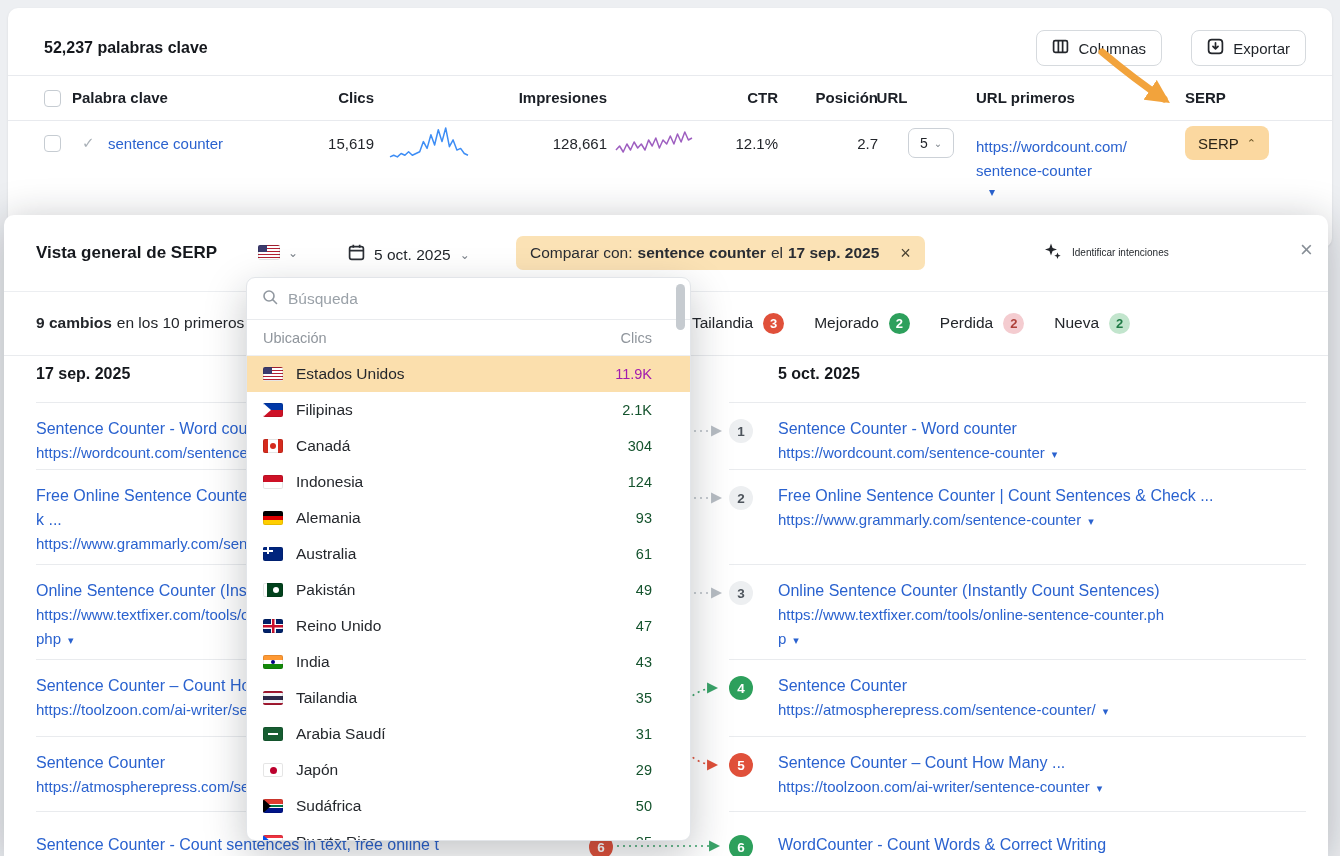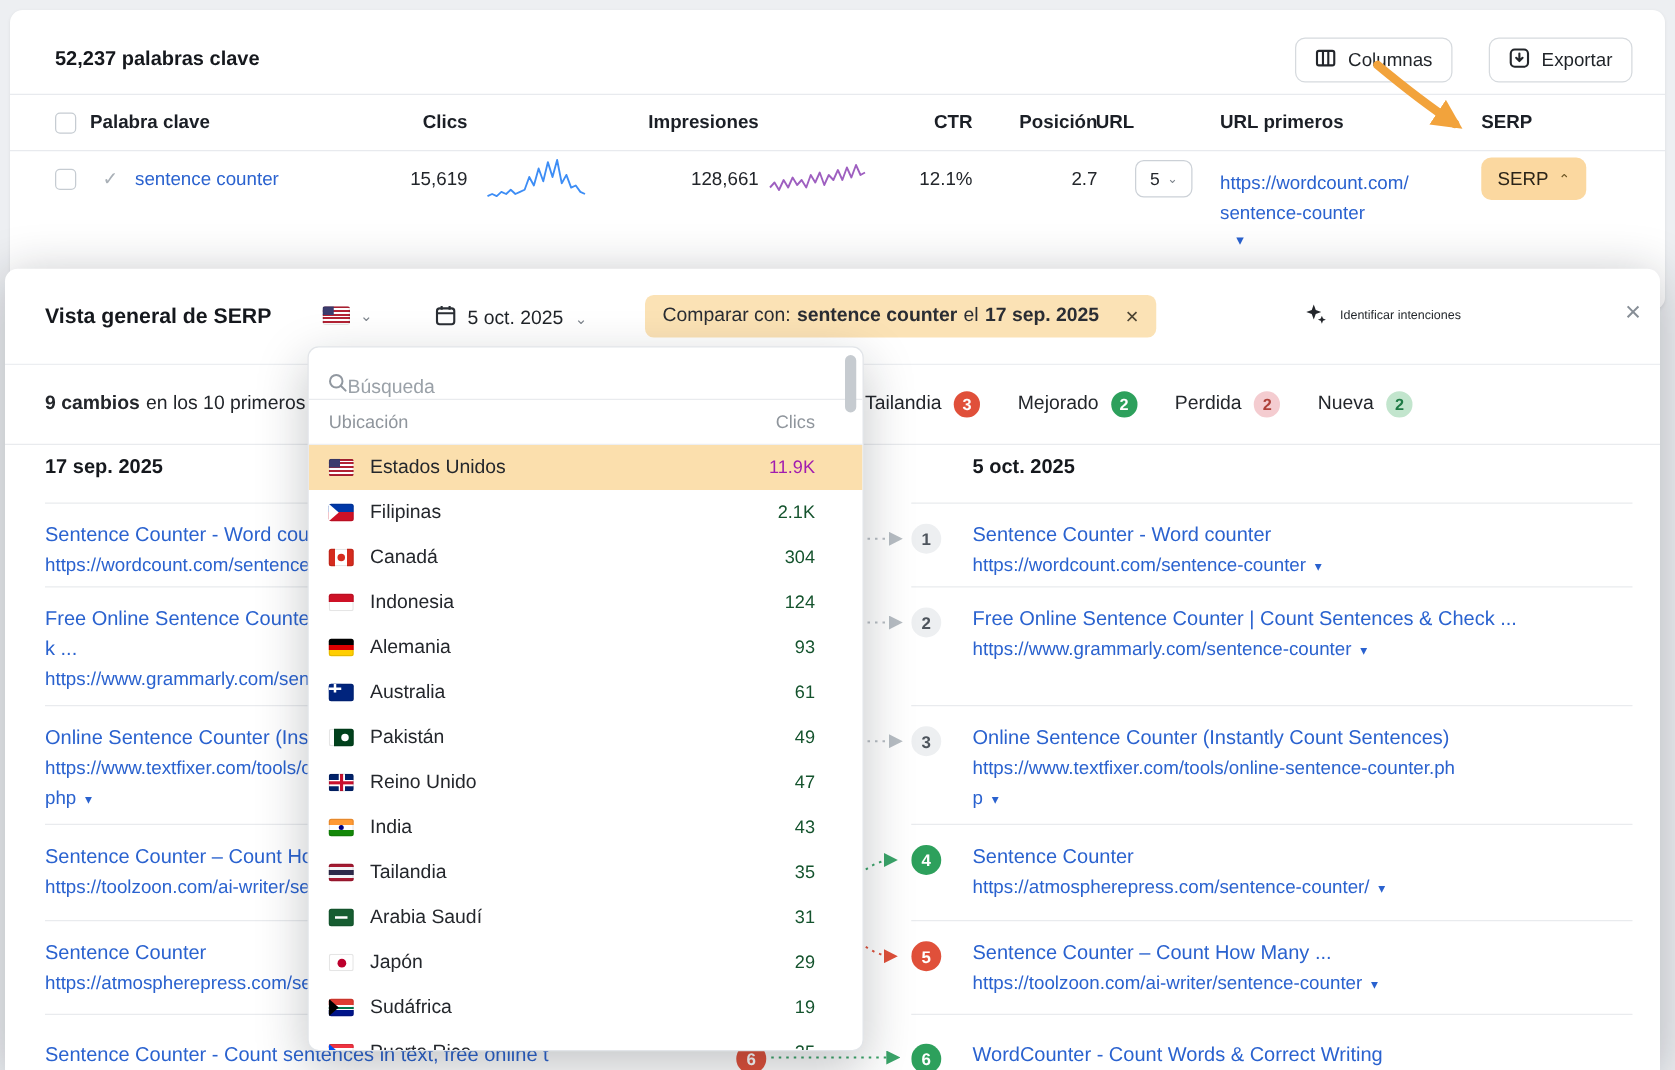--- a/index.html
+++ b/index.html
@@ -90,21 +90,21 @@
 .res-row:last-child .num-badge{top:23px}
 .num-badge.left-pos{left:553px}
 .num-gray{background:#edeff1;color:#4d545c}
 .num-green{background:#2da05c;color:#fff}
 .num-red{background:#e0503a;color:#fff}
 .connectors{position:absolute;left:0;top:0;z-index:2;pointer-events:none}
 
 
 .loc-dd{position:absolute;left:242px;top:62px;width:445px;height:564px;background:#fff;border:1px solid #e2e5e9;
         border-radius:9px;box-shadow:0 14px 40px rgba(20,26,36,.25);z-index:10;overflow:hidden}
-.dd-search{height:42px;display:flex;align-items:flex-end;padding:0 15px;border-bottom:1px solid #e9ebee}
+.dd-search{height:42px;display:flex;align-items:center;padding:0 15px;gap:10px;border-bottom:1px solid #e9ebee}
 .dd-search input{border:none;outline:none;flex:1;font-size:15.5px;color:#23262b;font-family:inherit;background:transparent}
 .dd-search input::placeholder{color:#9aa1a8}
 .dd-thumb{position:absolute;right:5px;top:6px;width:9px;height:46px;background:#c6cbd0;border-radius:5px;z-index:2;cursor:pointer}
 .dd-head{height:36px;display:flex;align-items:center;padding:0 16px;font-size:14.5px;color:#8f959c;border-bottom:1px solid #edeff2}
 .dd-head .right{margin-left:auto;padding-right:22px}
 .dd-row{height:36px;display:flex;align-items:center;padding:0 16px;font-size:15.5px;color:#24272c;cursor:pointer}
 .dd-row.selected{background:#fbdfad}
 .dd-count{margin-left:auto;padding-right:22px;font-size:14.5px;color:#14532d}
 .dd-row.selected .dd-count{color:#a21caf}
 
@@ -469,21 +469,21 @@
           <span class="dd-count">31</span>
         </div>
         <div class="dd-row">
           <span class="flag flag-jp"></span>
           <span class="dd-name">Japón</span>
           <span class="dd-count">29</span>
         </div>
         <div class="dd-row">
           <span class="flag flag-za"></span>
           <span class="dd-name">Sudáfrica</span>
-          <span class="dd-count">19</span>
+          <span class="dd-count">50</span>
         </div>
         <div class="dd-row">
           <span class="flag flag-pr"></span>
           <span class="dd-name">Puerto Rico</span>
           <span class="dd-count">25</span>
         </div>
       </div>
   </div>
 </div>
 

